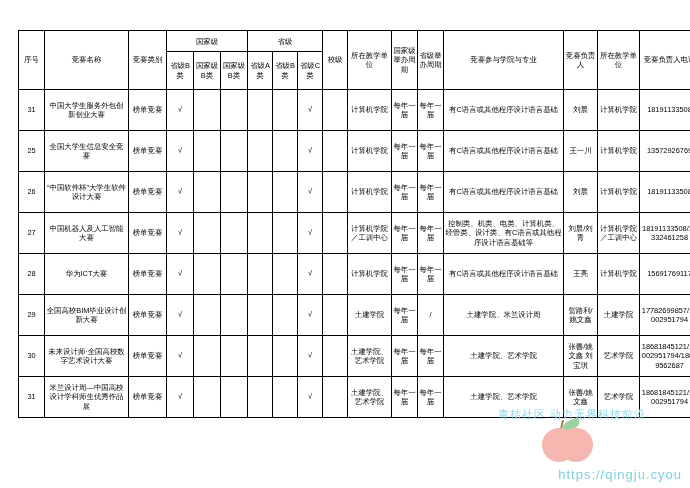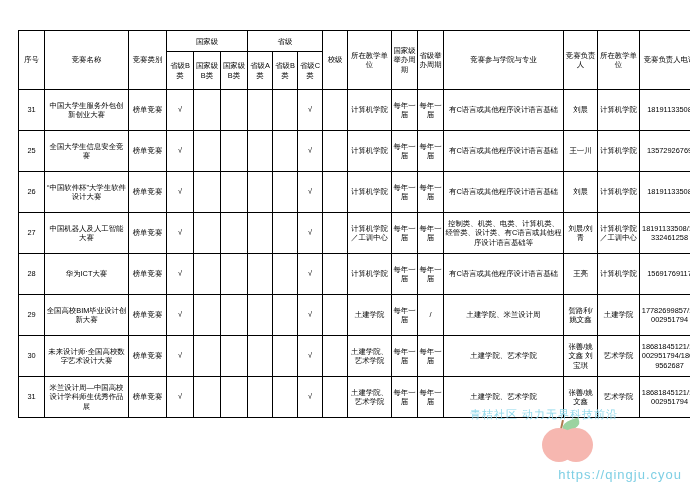--- a/index.html
+++ b/index.html
@@ -70,21 +70,21 @@
   
   .watermark {
     position: absolute;
     right: 8px;
     bottom: 6px;
     text-align: right;
     pointer-events: none;
   }
   .wm-top {
     position: absolute;
-    right: 72px;
+    right: 44px;
     bottom: 66px;
     font-size: 11px;
     color: #8fd8ea;
     letter-spacing: 1px;
     white-space: nowrap;
   }
   .wm-url {
     font-size: 13px;
     color: #7ecfe4;
     letter-spacing: 1px;

